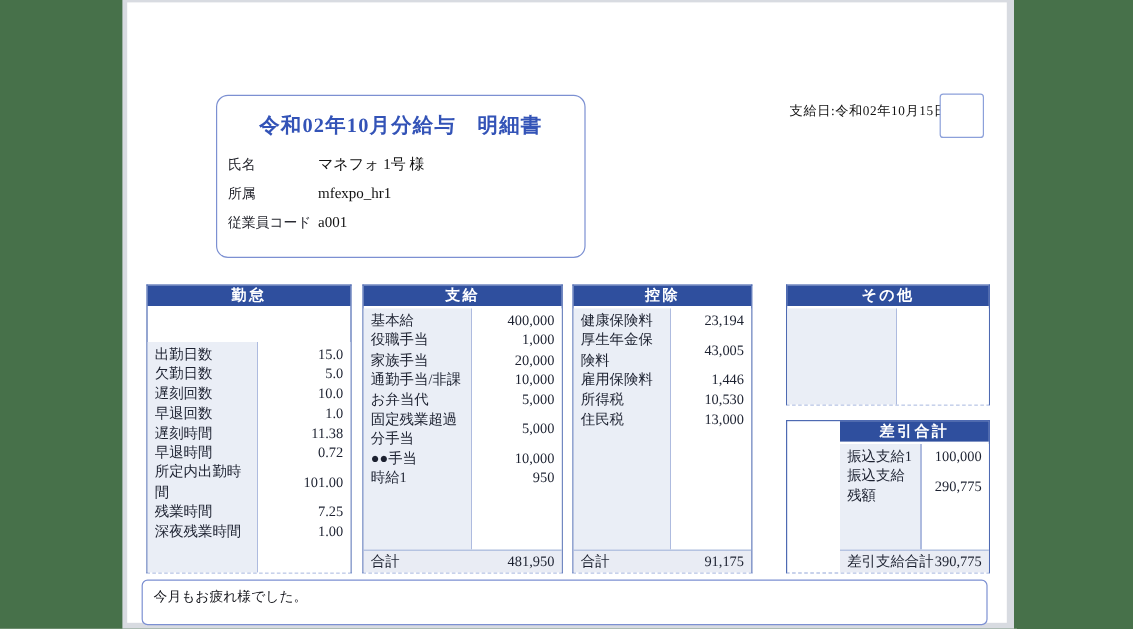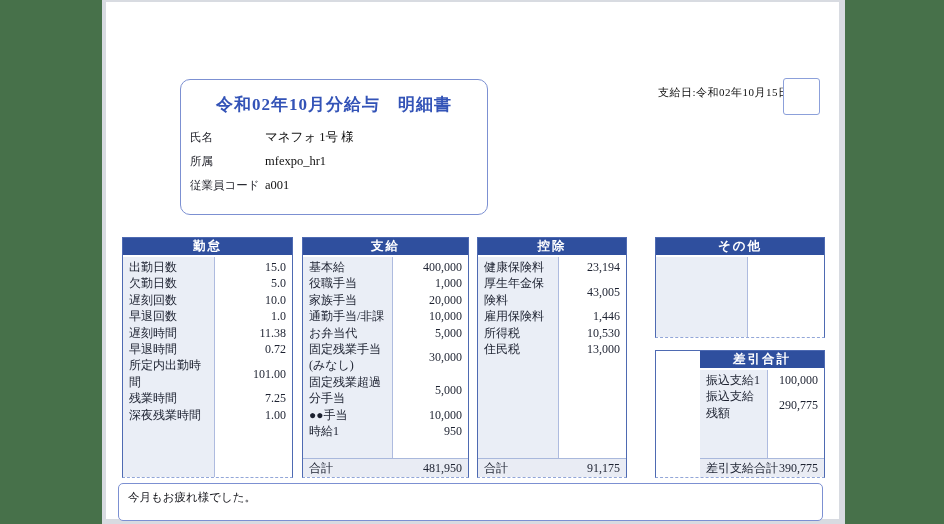--- a/index.html
+++ b/index.html
@@ -80,21 +80,21 @@
   .t-value {
     flex:1; padding:0 6px 0 2px;
     display:flex; align-items:center; justify-content:flex-end;
     text-align:right;
   }
   .t-footer {
     flex:0 0 19px; display:flex; align-items:center; justify-content:space-between;
     background:var(--footer_row); border-top:1px solid #a9b8dc;
     font-size:12px; padding:0 6px;text-align:right;
   }
-  .tbl-attendance { left:16px;  top:235px; width:171px; height:241px; }
+  .tbl-attendance { left:16px;  top:235px; width:171px; height:241px;gap:28px; }
   .tbl-payment    { left:196px; top:235px; width:167px; height:241px; }
   .tbl-deduction  { left:371px; top:235px; width:150px; height:241px; }
   .tbl-other      { left:549px; top:235px; width:170px; height:101px; }
   .tbl-net        { left:549px; top:348px; width:170px; height:128px;padding-left:44px; }
   
   .message-box {
     position:absolute; left:12px; top:481px; width:705px; height:38px;
     border:1px solid var(--box_border); border-radius:5px; background:#fff;
     font-size:11.5px; padding:6px 9px; color:#15161c;
   }
@@ -185,24 +185,20 @@
           </div>
           <div class="t-row">
             <span class="t-label">通勤手当/非課</span>
             <span class="t-value">10,000</span>
           </div>
           <div class="t-row">
             <span class="t-label">お弁当代</span>
             <span class="t-value">5,000</span>
           </div>
           <div class="t-row">
-            <span class="t-label">固定残業手当(みなし)</span>
-            <span class="t-value">30,000</span>
-          </div>
-          <div class="t-row">
             <span class="t-label">固定残業超過分手当</span>
             <span class="t-value">5,000</span>
           </div>
           <div class="t-row">
             <span class="t-label">●●手当</span>
             <span class="t-value">10,000</span>
           </div>
           <div class="t-row">
             <span class="t-label">時給1</span>
             <span class="t-value">950</span>

